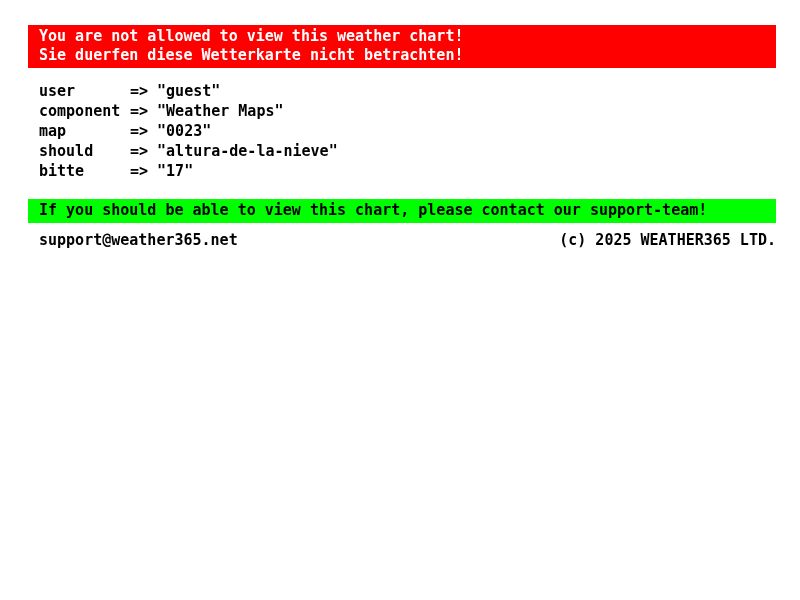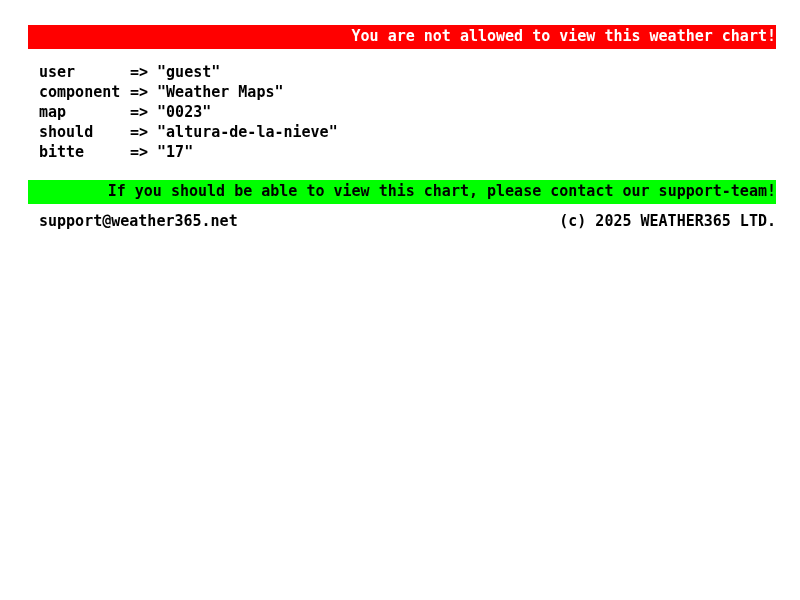--- a/index.html
+++ b/index.html
@@ -15,21 +15,20 @@
     font-weight: bold;
     font-size: 15px;
     color: #000000;
   }
   .wrap {
     margin: 25px 24px 0 28px; 
   }
   .banner {
     padding: 2px 0 3px 11px;
     line-height: 19px;
-    text-align: right;
   }
   .banner-line {
     white-space: pre;
   }
   .banner-red {
     background: #ff0000;
     color: #ffffff;
   }
   .banner-green {
     background: #00ff00;
@@ -64,20 +63,21 @@
     white-space: pre;
   }
 </style>
 </head>
 <body>
 
 <div class="wrap">
 
   <div class="banner banner-red">
     <div class="banner-line">You are not allowed to view this weather chart!</div>
+    <div class="banner-line">Sie duerfen diese Wetterkarte nicht betrachten!</div>
   </div>
 
   <div class="params">
     <div class="param-row">
       <span class="param-key">user</span>
       <span class="param-arrow">=&gt;</span>
       <span class="param-value">"guest"</span>
     </div>
     <div class="param-row">
       <span class="param-key">component</span>

